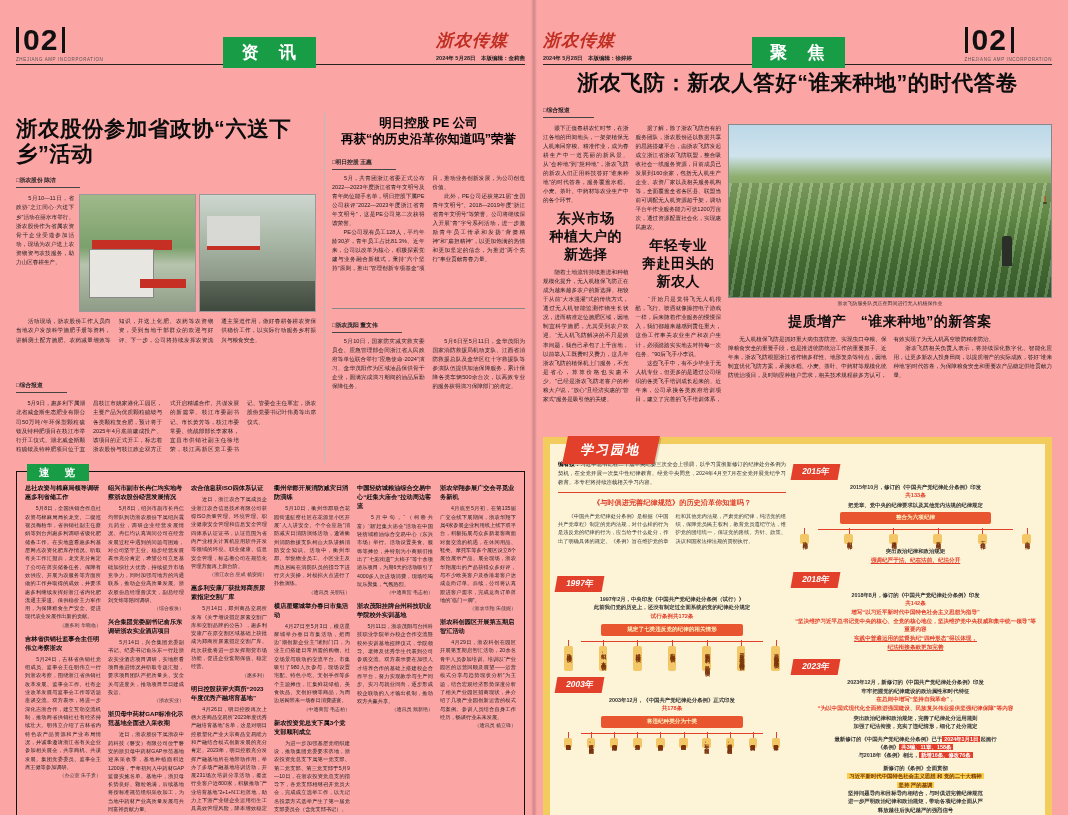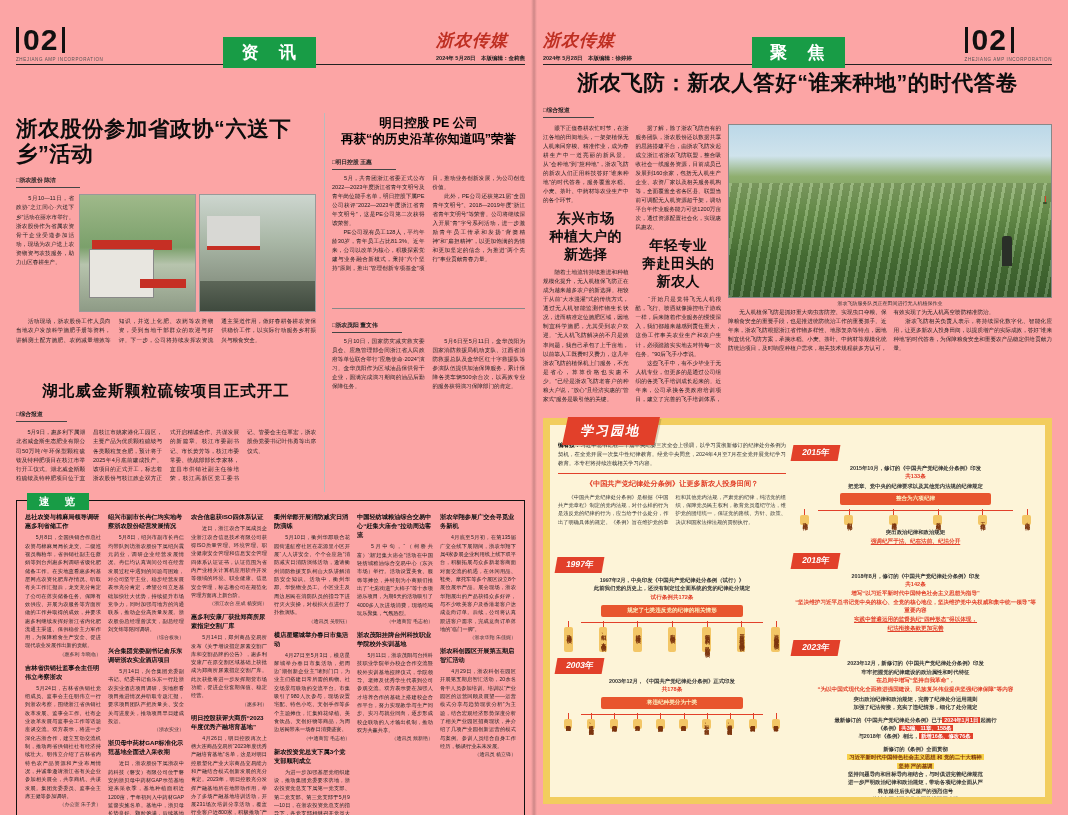--- a/index.html
+++ b/index.html
@@ -134,21 +134,20 @@
               <div class="banner2"></div>
             </div>
             <div class="photo photo2">
               <div class="tent"></div>
               <div class="crowd"></div>
             </div>
           </div>
         </div>
         <div class="bt cols3 bodyb">　　活动现场，浙农股份工作人员向当地农户发放科学施肥手册等资料，讲解测土配方施肥、农药减量增效等知识，并送上化肥、农药等农资物资，受到当地干部群众的欢迎与好评。下一步，公司将持续发挥农资流通主渠道作用，做好春耕备耕农资保供稳价工作，以实际行动服务乡村振兴与粮食安全。</div>
 
-        <h2>湖北威金斯颗粒硫铵项目正式开工</h2>
         <div><span class="byline">□综合报道</span></div>
         <div class="bt cols4 hubody">　　5月9日，惠多利下属湖北省威金斯生态肥业有限公司50万吨/年环保型颗粒硫铵及特种肥项目在枝江市举行开工仪式。湖北威金斯颗粒硫铵及特种肥项目位于宜昌枝江市姚家港化工园区，主要产品为优质颗粒硫铵与各类颗粒复合肥，预计将于2025年4月底前建成投产。该项目的正式开工，标志着浙农股份与枝江政企双方正式开启精诚合作、共谋发展的新篇章。枝江市委副书记、市长黄芳等，枝江市委常委、统战部部长李家林，宜昌市供销社副主任徐培荣，枝江高新区党工委书记、管委会主任覃宏，浙农股份党委书记叶伟勇等出席仪式。</div>
       </div>
 
       <div class="lmid">
         <div class="midh"><span>明日控股 PE 公司</span><br><span>再获“的历史沿革你知道吗”荣誉</span></div>
         <div><span class="byline">□明日控股 王惠</span></div>
         <div class="bt cols2 midbody1">　　5月，共青团浙江省委正式公布2022—2023年度浙江省青年文明号及青年岗位能手名单，明日控股下属PE公司获评“2022—2023年度浙江省青年文明号”，这是PE公司第二次获得该荣誉。
 　　PE公司现有员工128人，平均年龄30岁，青年员工占比81.3%。近年来，公司以改革为核心，积极探索党建与业务融合新模式，秉持“六个坚持”原则，推出“管理创新专项基金”项目，推动业务创新发展，为公司创造价值。
 　　此外，PE公司还获第21届“全国青年文明号”、2018—2019年度“浙江省青年文明号”等荣誉。公司将继续深入开展“青”字号系列活动，进一步激励青年员工传承和发扬“背篓精神”和“扁担精神”，以更加饱满的热情和更加坚定的信念，为推进“两个先行”事业贡献青春力量。</div>
@@ -277,33 +276,34 @@
           <div class="bt">　　“开始只是觉得飞无人机很酷，飞行、喷洒就像操控电子游戏一样，后来随着作业服务的慢慢深入，我们都越来越感到责任重大，这份工作事关农业生产和农户生计，必须踏踏实实地去对待每一次任务。”90后飞手小李说。
 　　这些飞手中，有不少毕业于无人机专业，但更多的是通过公司组织的各类飞手培训成长起来的。近年来，公司承接各类政府培训项目，建立了完善的飞手培训体系，截至目前已累计培训学员5000余人。公司主办的植保飞手大赛、余杭区植保无人机技能比武等活动广受各界好评，多名飞手获得国家、省市级大奖。浙农飞防还以飞手培训作为帮扶抓手，面向浙江农村低收入家庭，通过培训飞防服务等方式提供就业锻炼，近年来累计帮助数百人从事飞防植保行业，相关人员月均增收5000元以上。</div>
         </div>
         <div class="rgt">
           <div class="rphoto">
             <div class="rows"></div>
             <div class="fig"></div>
             <div class="tag"></div>
           </div>
           <div class="rcap">浙农飞防服务队员正在田间进行无人机植保作业</div>
+          <h4 class="sub">提质增产　“谁来种地”的新答案</h4>
           <div class="rsubcols bt">　　无人机植保飞防是抓好重大病虫害防控、实现虫口夺粮、保障粮食安全的重要手段，也是推进统防统治工作的重要抓手。近年来，浙农飞防根据浙江省作物多样性、地形复杂等特点，因地制宜优化飞防方案，承接水稻、小麦、茶叶、中药材等规模化统防统治项目，及时响应种植户需求，相关技术规程获多方认可，有效实现了为无人机高空喷防精准防治。
 　　浙农飞防相关负责人表示，将持续深化数字化、智能化应用，让更多新农人投身田间，以提质增产的实际成效，答好“谁来种地”的时代答卷，为保障粮食安全和重要农产品稳定供给贡献力量。</div>
         </div>
       </div>
     </div>
 
     <div class="learn">
       <div class="lbadge">学习园地</div>
       <div class="linner">
         <div class="lcol">
           <div class="ednote"><span class="edlabel">编者按：</span><span>习近平总书记在二十届中央纪委三次全会上强调，以学习贯彻新修订的纪律处分条例为契机，在全党开展一次集中性纪律教育。经党中央同意，2024年4月至7月在全党开展党纪学习教育。本专栏将持续连载相关学习内容。</span></div>
           <div class="reddiv"></div>
-          <div class="qtitle">《中国共产党纪律处分条例》让更多新农人投身田间？</div>
+          <div class="qtitle">《与时俱进完善纪律规范》的历史沿革你知道吗？</div>
           <div class="qbody">　　《中国共产党纪律处分条例》是根据《中国共产党章程》制定的党内法规，对什么样的行为是违反党的纪律的行为，应当给予什么处分，作出了明确具体的规定。《条例》旨在维护党的章程和其他党内法规，严肃党的纪律，纯洁党的组织，保障党员民主权利，教育党员遵纪守法，维护党的团结统一，保证党的路线、方针、政策、决议和国家法律法规的贯彻执行。</div>
 
           <div>
             <div class="ylabel">1997年</div>
             <div class="yline">1997年2月，中央印发《中国共产党纪律处分条例（试行）》</div>
             <div class="yline">此前我们党的历史上，还没有制定过全面系统的党的纪律处分规定</div>
             <div class="yhl">试行条例共172条</div>
             <div class="ybar">规定了七类违反党的纪律的相关情形</div>
             <div class="tags">
               <div class="tag">政治类错误</div>

